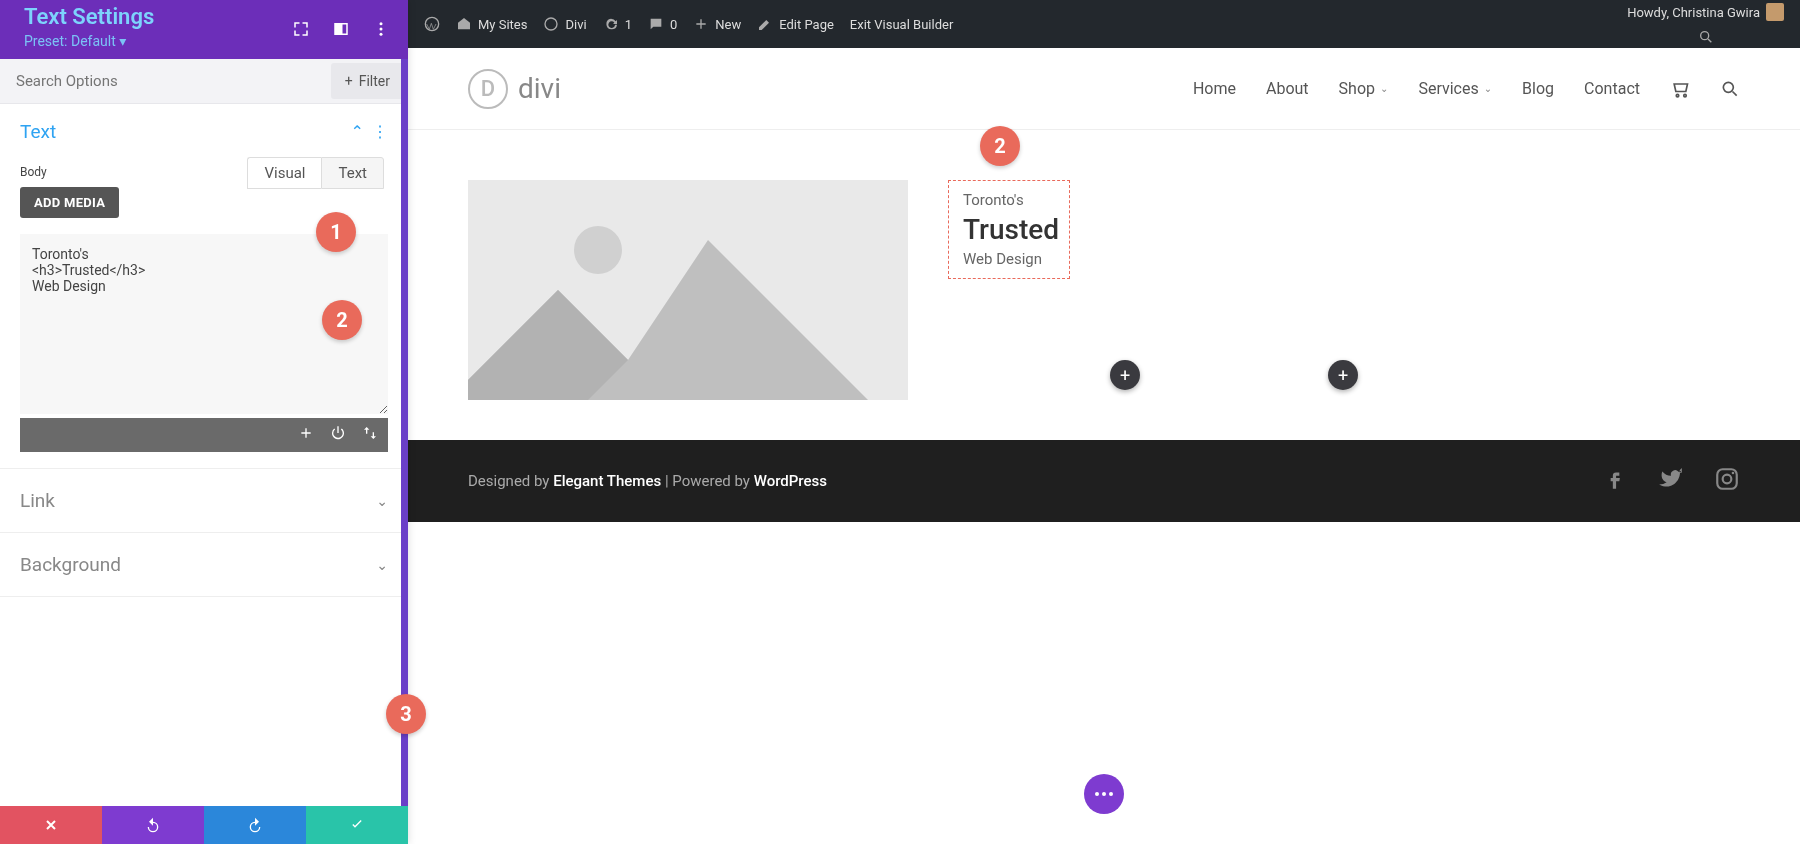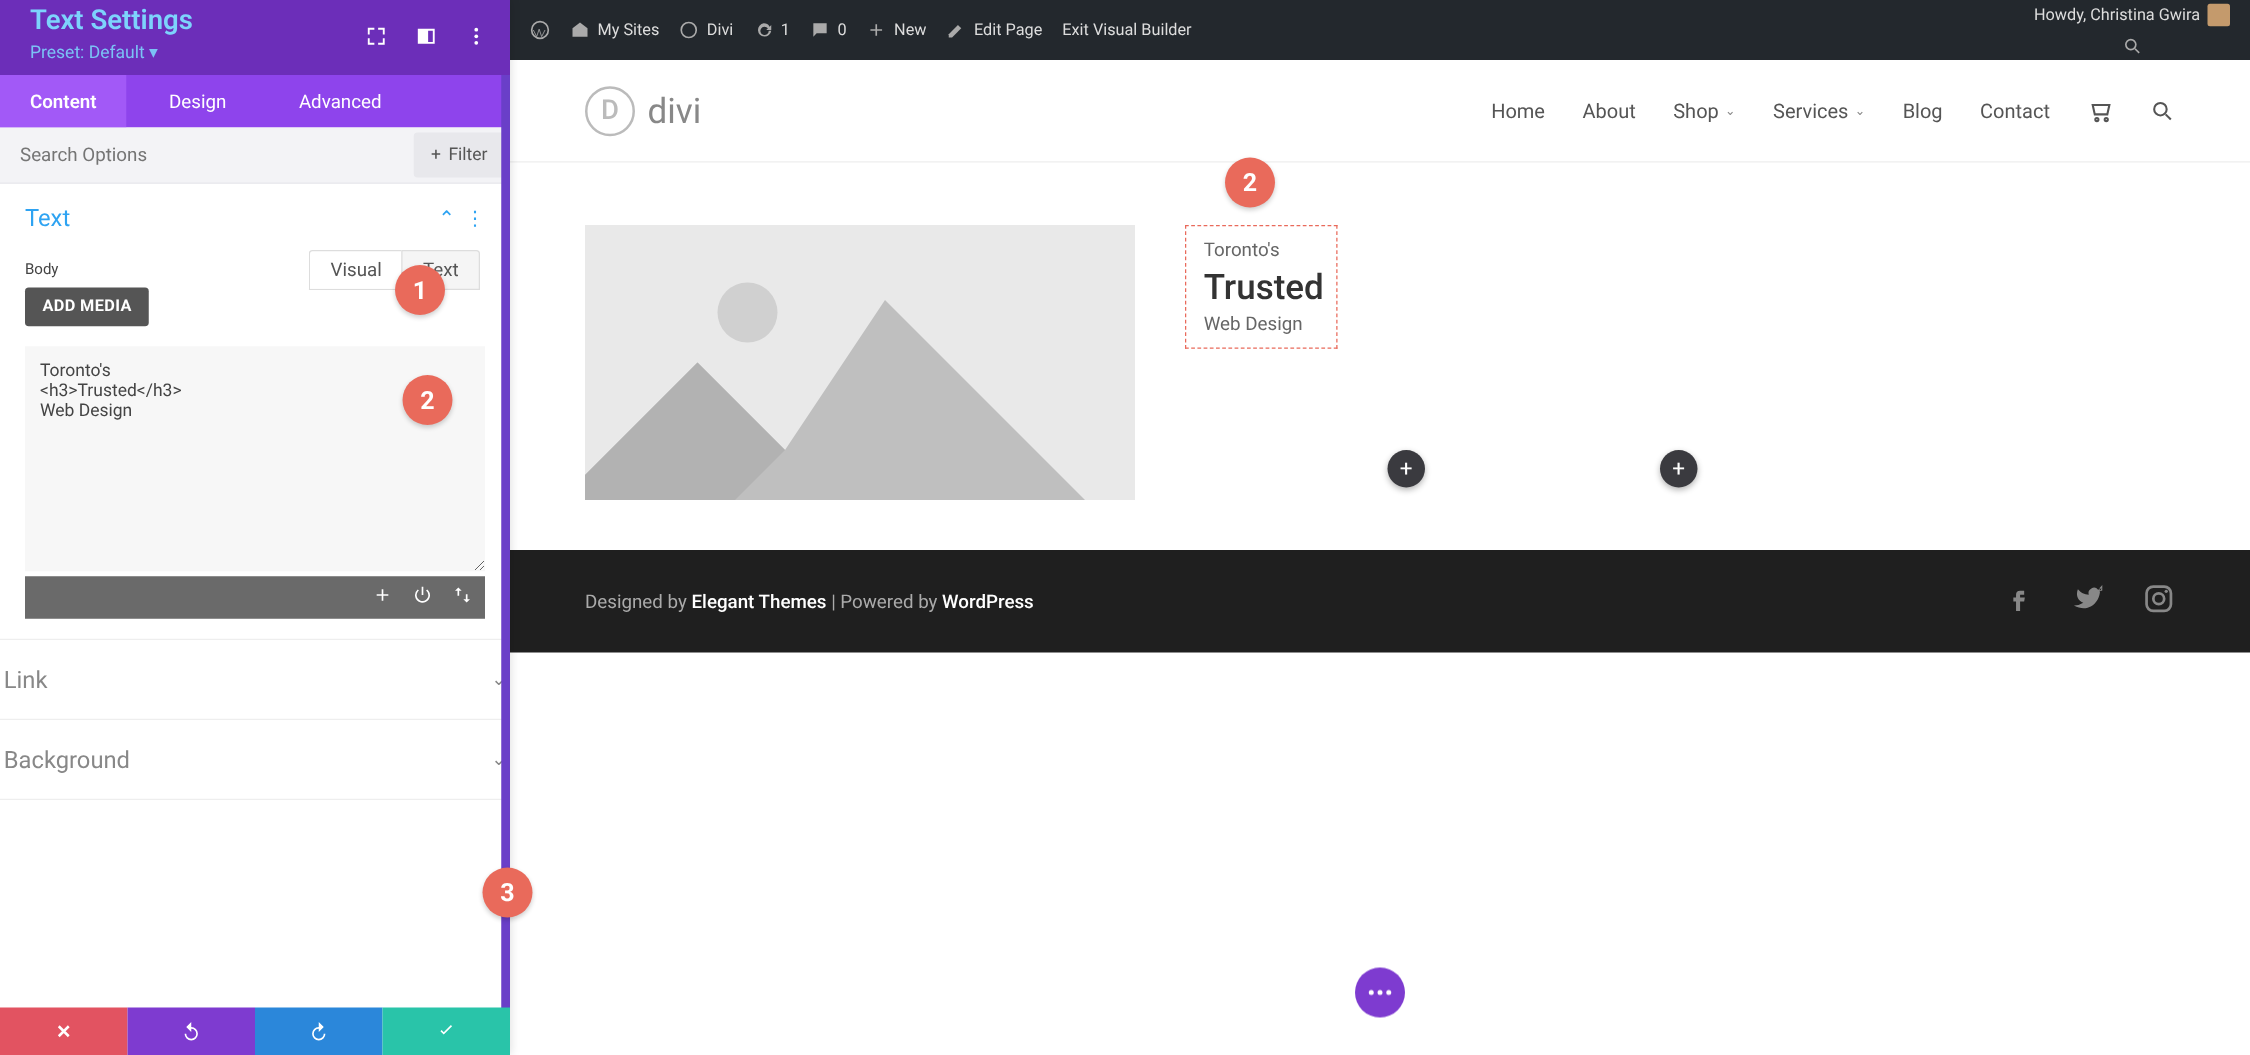--- a/index.html
+++ b/index.html
@@ -30,21 +30,21 @@
 .body-label { padding: 6px 20px 8px; font-size: 12px; color: #444; }
 .add-media { margin: 0 20px 0; background: #555; color: #fff; padding: 8px 14px; font-size: 13px; font-weight: 700; border-radius: 3px; display: inline-block; cursor: pointer; letter-spacing: .3px; }
 .editor-tabs { display: flex; float: right; margin: -30px 24px 0 0; }
 .editor-tab { padding: 6px 16px; font-size: 15px; color: #555; background: #fff; border: 1px solid #ddd; cursor: pointer; }
 .editor-tab.visual { border-right: none; border-radius: 3px 0 0 0; }
 .editor-tab.text { border-radius: 0 3px 0 0; }
 .editor-tab.active { background: #f5f5f5; }
 .textarea { margin: 14px 20px 0; width: calc(100% - 40px); height: 180px; background: #f7f7f7; border: none; padding: 12px; font-size: 14px; color: #444; resize: vertical; font-family: inherit; outline: none; }
 .editor-footer { margin: 0 20px 16px; height: 34px; background: #6a6a6a; display: flex; justify-content: flex-end; align-items: center; gap: 16px; padding-right: 10px; }
 .editor-footer svg { width: 16px; height: 16px; fill: #fff; }
-.section.collapsed .section-header { padding: 20px 3px; }
+.section.collapsed .section-header { padding: 20px 20px; }
 .chevron { font-size: 14px; color: #888; }
 
 
 .panel-footer { position: absolute; left: 0; bottom: 0; width: 408px; height: 38px; display: flex; }
 .pf-btn { flex: 1; display: flex; align-items: center; justify-content: center; cursor: pointer; }
 .pf-discard { background: #e25361; }
 .pf-undo { background: #7e3bd0; }
 .pf-redo { background: #2b87da; }
 .pf-save { background: #29c4a9; }
 .pf-btn svg { width: 16px; height: 16px; fill: #fff; }
@@ -104,25 +104,20 @@
       <span class="hicon">
           <svg viewBox="0 0 24 24">
             <circle cx="12" cy="5" r="2"></circle>
             <circle cx="12" cy="12" r="2"></circle>
             <circle cx="12" cy="19" r="2"></circle>
           </svg>
         </span>
     </div>
   </div>
 
-  <div class="tabs">
-    <div class="tab active">Content</div>
-    <div class="tab design">Design</div>
-    <div class="tab adv">Advanced</div>
-  </div>
 
   <div class="search-row">
     <input class="search-input" placeholder="Search Options" style="">
     <div class="filter-btn">
       <span>+</span>
       <span>Filter</span>
     </div>
   </div>
 
   <div class="section">

